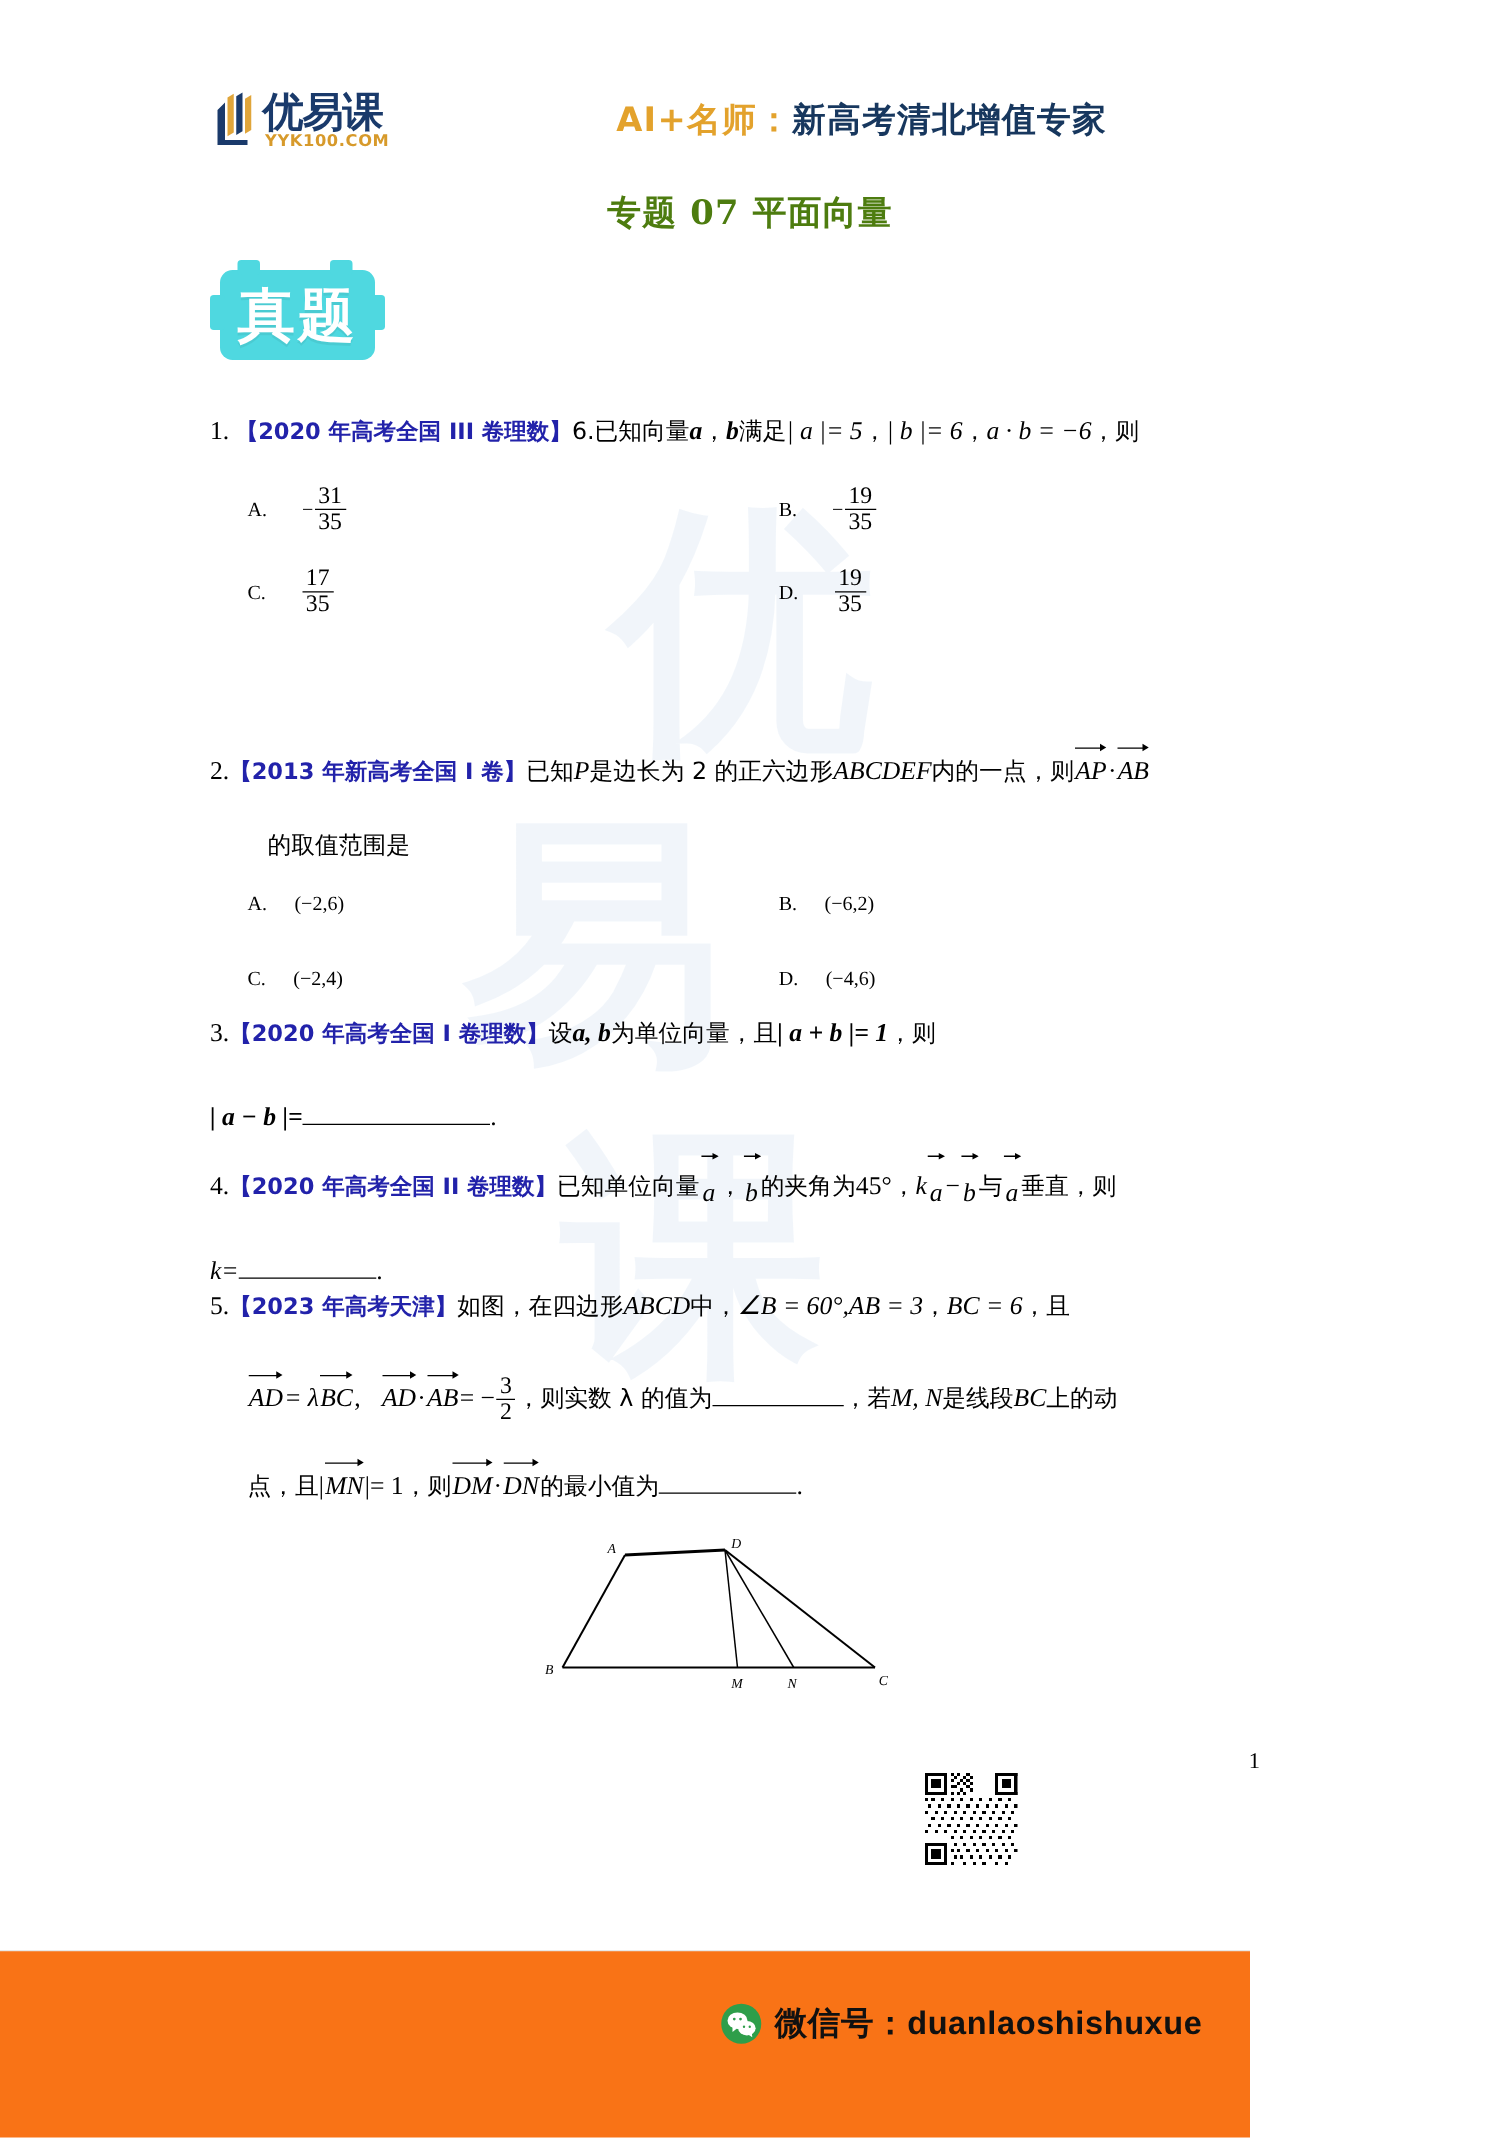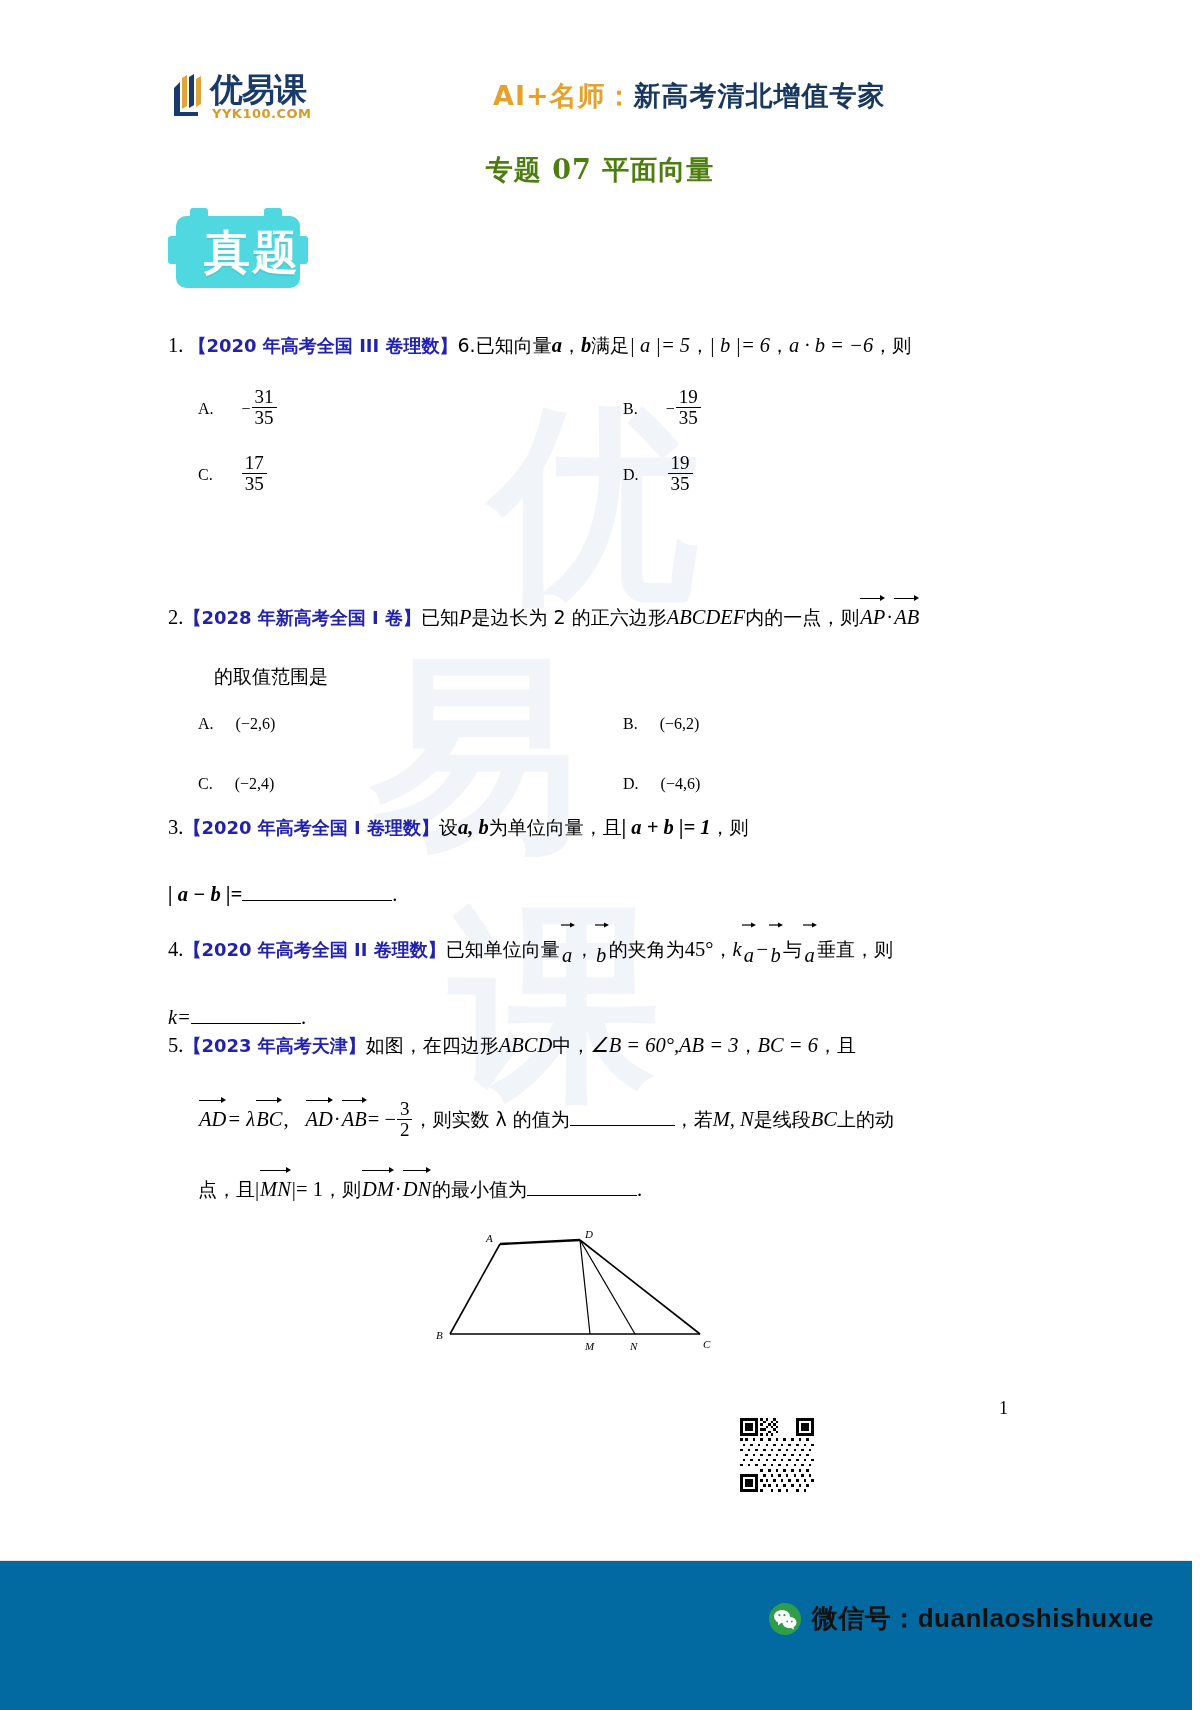--- a/index.html
+++ b/index.html
@@ -87,21 +87,21 @@
   }
   .badge-tab-l{
     position:absolute;left:-8px;top:20px;width:12px;height:28px;
     background:#4fd8e0;border-radius:3px;
   }
   .badge-tab-r{
     position:absolute;right:-8px;top:20px;width:12px;height:28px;
     background:#4fd8e0;border-radius:3px;
   }
   .badge-text{
-    position:absolute;left:0;top:6px;width:124px;text-align:right;
+    position:absolute;left:0;top:6px;width:124px;text-align:center;
     font-family:"DejaVu Sans",sans-serif;
     font-weight:bold;font-size:46px;color:#ffffff;
     letter-spacing:2px;line-height:60px;
     text-shadow:0 2px 0 rgba(0,0,0,.06);
   }
 
   
   .qblock{position:absolute;left:168px;width:800px;color:#000;}
   .qline{
     font-family:"Liberation Serif",serif;
@@ -162,22 +162,22 @@
   .footer-text{
     position:absolute;left:300px;top:1437px;
     font-family:"DejaVu Sans",sans-serif;font-weight:bold;
     font-size:23px;color:#000;letter-spacing:1px;
   }
   .qr{
     position:absolute;left:740px;top:1418px;width:74px;height:74px;
     background:#fff;
   }
   .wechat-bar{
-    position:absolute;left:0;top:1560px;width:1192px;height:150px;
-    background:#0369a1;border-top:1px solid #e8e8e8;
+    position:absolute;left:0;top:1560px;width:1000px;height:150px;
+    background:#f97316;border-top:1px solid #e8e8e8;
   }
   .wechat-inner{
     position:absolute;right:38px;top:40px;
     display:flex;align-items:center;gap:10px;
   }
   .wechat-icon{width:34px;height:34px;}
   .wechat-text{
     font-family:"DejaVu Sans",sans-serif;font-weight:bold;
     font-size:26px;color:#111;letter-spacing:.5px;
   }
@@ -246,21 +246,21 @@
       <span class="optB">
         <span class="mn">D.</span>
         <span style="display:inline-block;width:20px"></span>
         <span class="mn"></span><span class="frac"><span class="num">19</span><span class="den">35</span></span>
       </span>
     </div>
   </div>
 
   <div class="qblock" style="top:600px;">
     <div class="qline">
-      <span class="mn">2.</span><span class="src">【2028 年新高考全国 I 卷】</span><span class="cn">已知</span><span class="mi">P</span><span class="cn">是边长为 2 的正六边形</span><span class="mi">ABCDEF</span><span class="cn">内的一点，则</span><span class="vec">AP</span><span class="mn">·</span><span class="vec">AB</span>
+      <span class="mn">2.</span><span class="src">【2013 年新高考全国 I 卷】</span><span class="cn">已知</span><span class="mi">P</span><span class="cn">是边长为 2 的正六边形</span><span class="mi">ABCDEF</span><span class="cn">内的一点，则</span><span class="vec">AP</span><span class="mn">·</span><span class="vec">AB</span>
     </div>
     <div class="qline" style="margin-top:28px;margin-left:46px;">
       <span class="cn">的取值范围是</span>
     </div>
     <div class="optrow" style="margin-top:24px;">
       <span class="optA">
         <span class="mn">A.</span>
         <span style="display:inline-block;width:14px"></span>
         <span class="mn">(−2,6)</span>
       </span>

